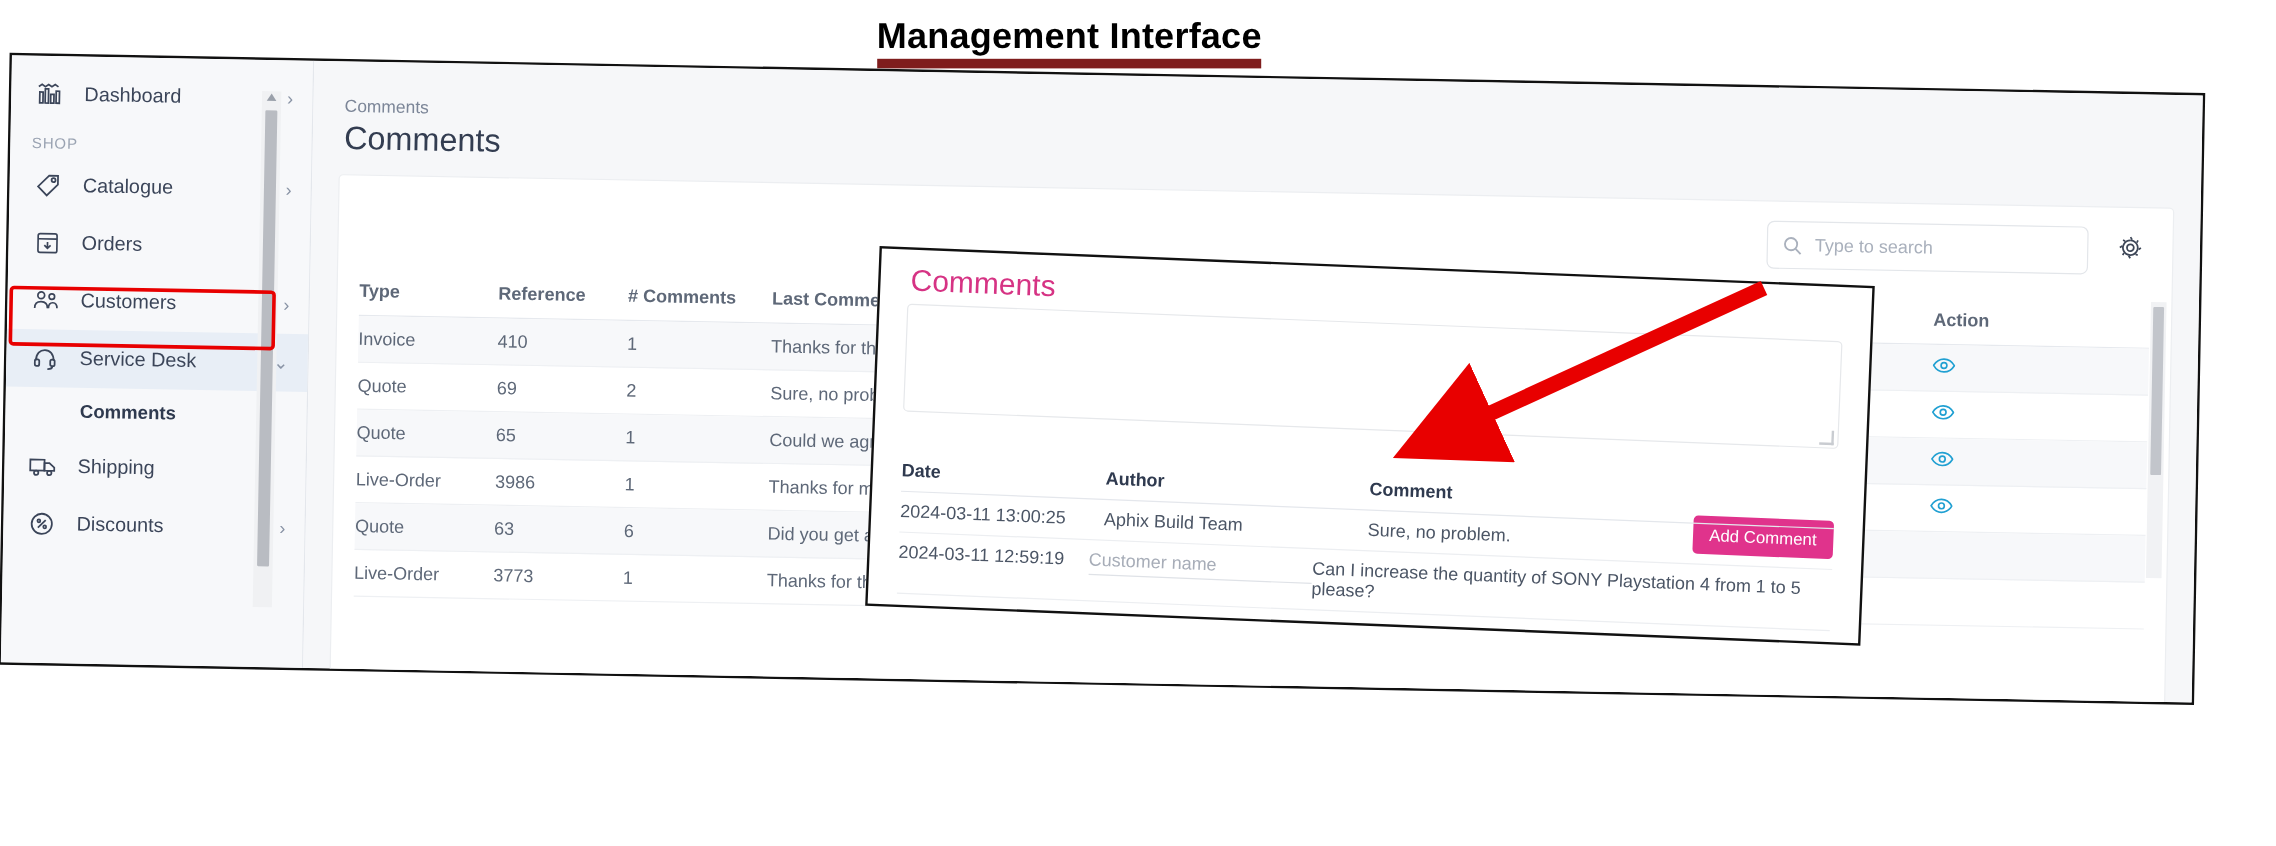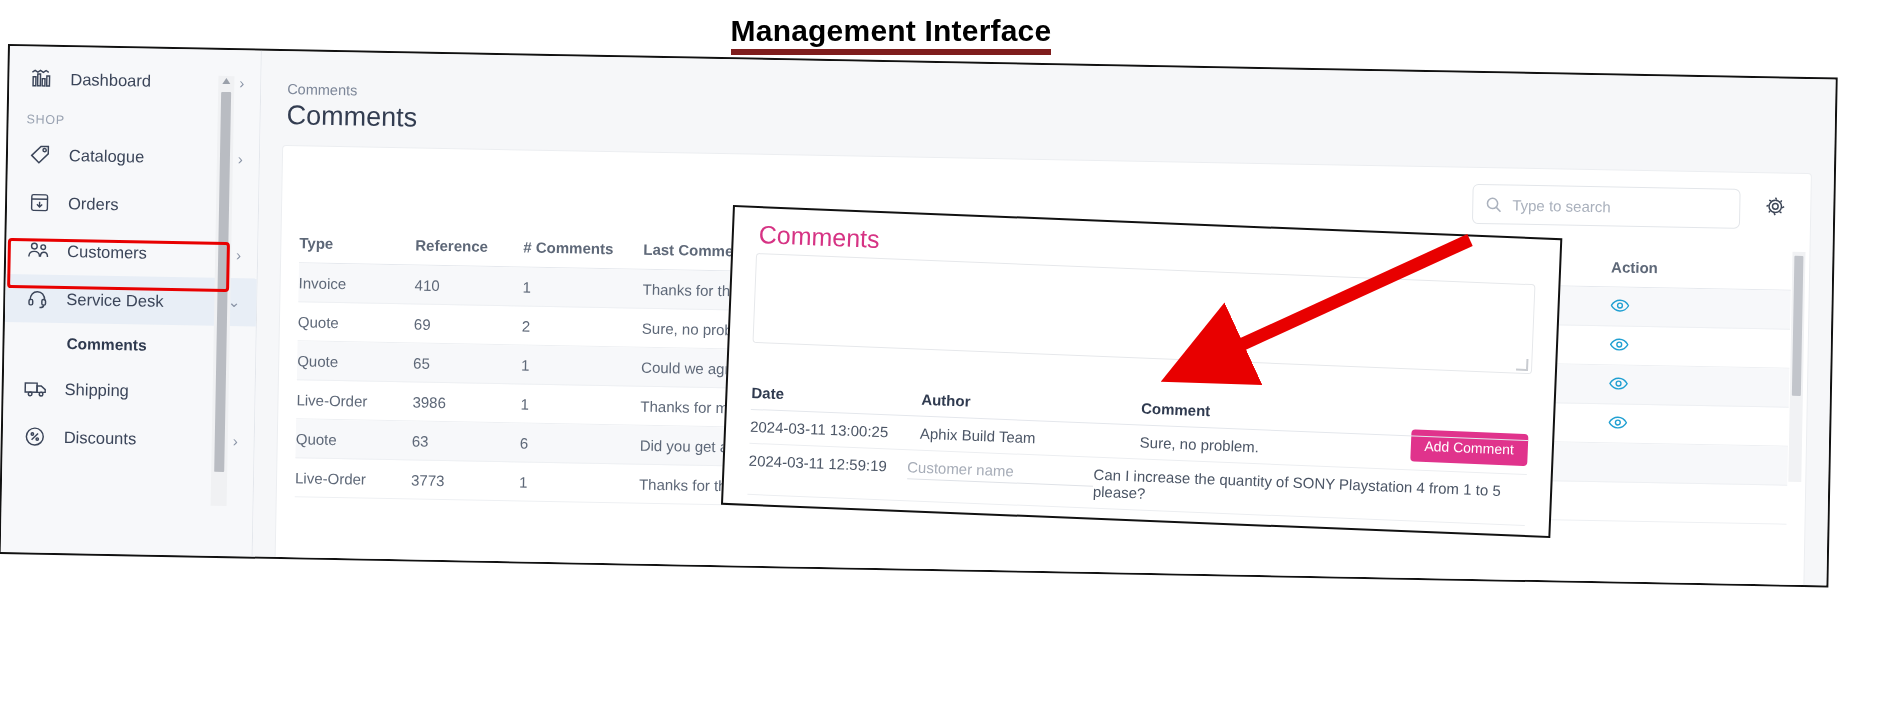--- a/index.html
+++ b/index.html
@@ -25,21 +25,21 @@
     left: 0;
     top: 14px;
     width: 1750px;
     text-align: center;
     font-size: 30px;
     font-weight: bold;
     color: #000000;
     letter-spacing: 0.2px;
   }
   .page-title span {
-    border-bottom: 6px solid #7f1d1d;
+    border-bottom: 8px solid #7f1d1d;
     padding-bottom: 2px;
     margin-left: 32px;
   }
 
   
   #screen-panel {
     position: absolute;
     left: 8px;
     top: 44px;
     width: 1830px;

